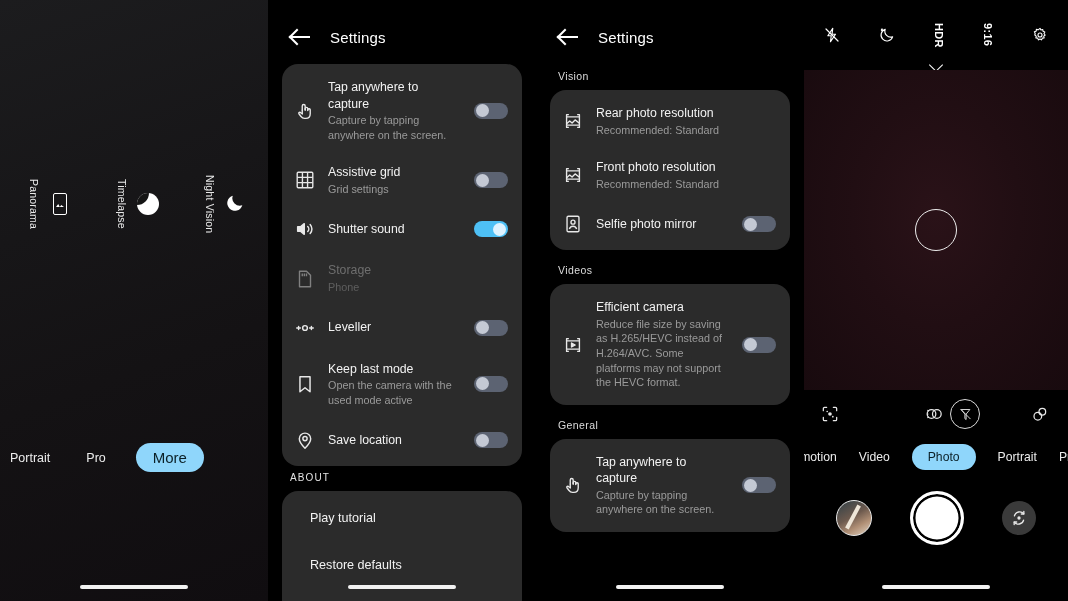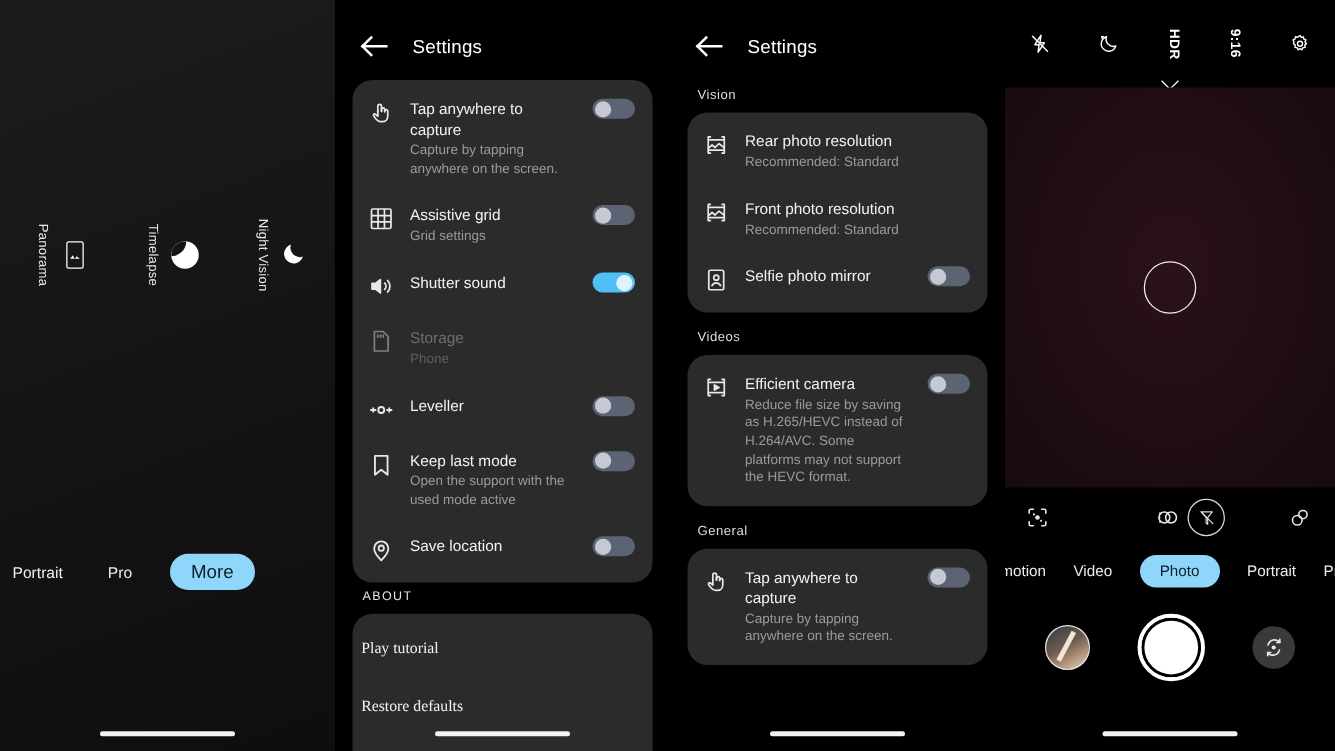--- a/index.html
+++ b/index.html
@@ -101,31 +101,31 @@
     padding: 6px 0 8px 22px;
   }
   .sec-label.caps { letter-spacing: 1.1px; font-size: 10px; color: #e2e2e2; }
 
   .card {
     background: #2b2b2b; border-radius: 16px;
     margin: 0 14px; padding: 4px 0;
   }
 
   .row {
-    display: flex; align-items: flex-start;
+    display: flex; align-items: center;
     padding: 11px 14px 11px 12px; gap: 12px; min-height: 40px;
   }
   .row .ico { width: 22px; min-width: 22px; height: 22px; position: relative; }
   .row .txt { flex: 1; min-width: 0; }
   .row .t1 { font-size: 12.3px; color: #f2f2f2; line-height: 1.35; }
   .row .t2 { font-size: 10.8px; color: #9a9a9a; line-height: 1.35; margin-top: 1px; }
   .row.dim .t1 { color: #6e6e6e; }
   .row.dim .t2 { color: #5e5e5e; }
   .row.dim .ico { opacity: .45; }
-  .row.plain { padding: 15px 14px 15px 7px; font-family: Liberation Serif, serif; }
+  .row.plain { padding: 15px 14px 15px 28px; }
   .row.plain .t1 { font-size: 12.6px; }
 
   
   .tgl { width: 34px; min-width: 34px; height: 16px; border-radius: 9px; position: relative; }
   .tgl.off { background: #5c6372; }
   .tgl.off::after {
     content: ""; position: absolute; width: 13px; height: 13px; border-radius: 50%;
     background: #c4c9d4; left: 2px; top: 1.5px;
   }
   .tgl.on { background: #4ec0f5; }
@@ -339,21 +339,21 @@
       </div>
 
       <div class="row">
         <span class="ico">
           <svg viewBox="0 0 24 24" fill="none" stroke="#e8e8e8" stroke-width="1.6" stroke-linejoin="round">
             <path d="M6.5 4h11v16.5l-5.5-4.4-5.5 4.4z"></path>
           </svg>
         </span>
         <span class="txt">
           <span class="t1" style="display:block">Keep last mode</span>
-          <span class="t2" style="display:block">Open the support with the used mode active</span>
+          <span class="t2" style="display:block">Open the camera with the used mode active</span>
         </span>
         <span class="tgl off"></span>
       </div>
 
       <div class="row">
         <span class="ico">
           <svg viewBox="0 0 24 24" fill="none" stroke="#e8e8e8" stroke-width="1.6" stroke-linejoin="round">
             <path d="M12 21s6.2-6.1 6.2-10.3A6.2 6.2 0 0 0 5.8 10.7C5.8 14.9 12 21 12 21z"></path>
             <circle cx="12" cy="10.4" r="2.3"></circle>
           </svg>

